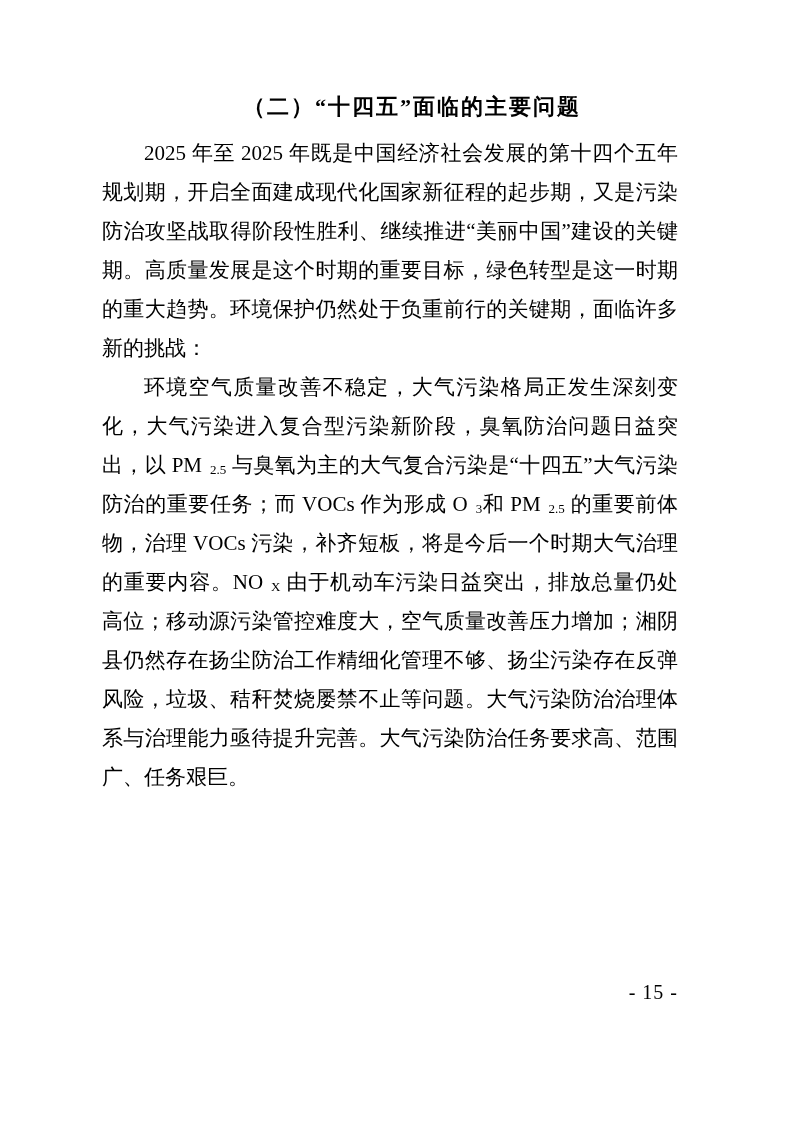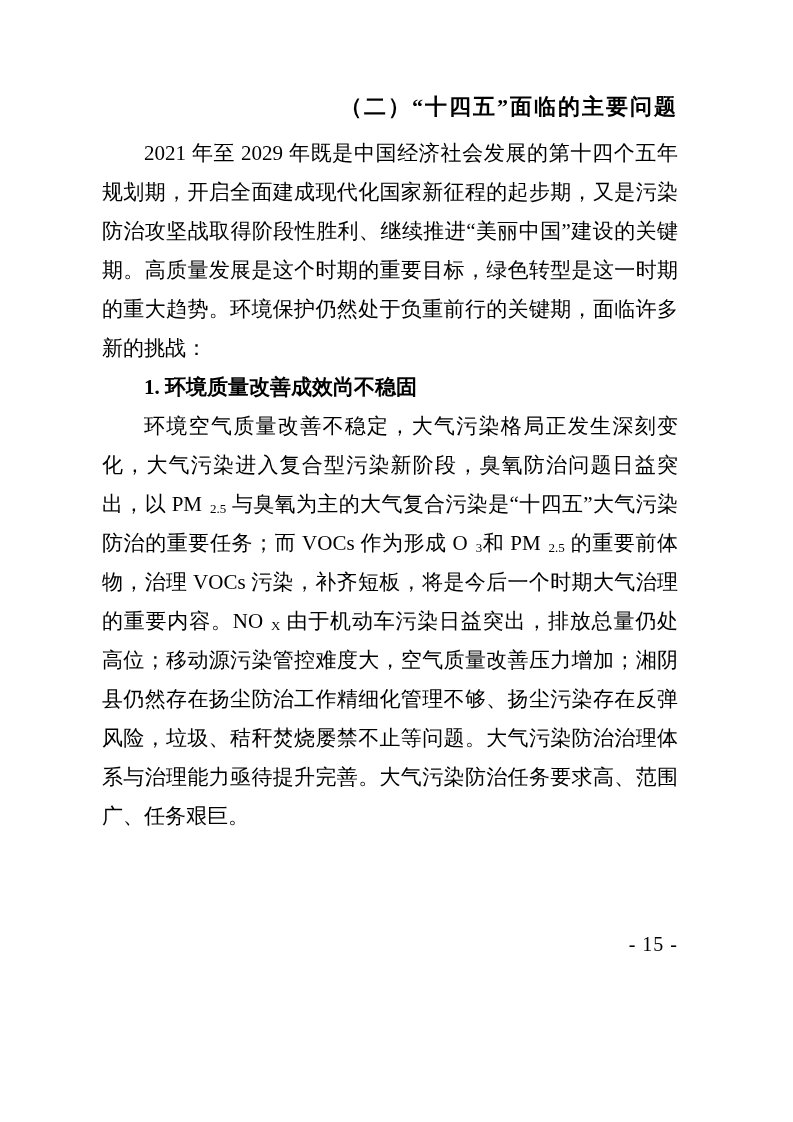--- a/index.html
+++ b/index.html
@@ -22,21 +22,21 @@
     top: 87px;
     width: 576px;
   }
   .heading-kai {
     margin: 0 0 8px 0;
     font-size: 22px;
     line-height: 39px;
     font-weight: 600;
     text-indent: 2em;
     letter-spacing: 2px;
-    text-align: right;
+    text-align: center;
   }
   .body-para {
     margin: 0;
     font-size: 21px;
     line-height: 39px;
     text-align: justify;
     text-justify: inter-character;
     text-indent: 2em;
   }
   .heading-bold {
@@ -48,40 +48,39 @@
     text-align: left;
   }
   .body-para sub {
     font-size: 0.62em;
     line-height: 0;
     vertical-align: -0.18em;
     margin-left: 8px;
   }
   .page-number {
     position: absolute;
-    top: 932px;
+    top: 980px;
     left: 102px;
     width: 576px;
     text-align: right;
     font-size: 20px;
     line-height: 24px;
     letter-spacing: 1px;
   }
 </style>
 </head>
 <body>
 
 <div class="page">
   <div class="content">
 
     <h2 class="heading-kai">（二）“十四五”面临的主要问题</h2>
 
-    <p class="body-para">2021 年至 2029 年既是中国经济社会发展的第十四个五年规划期，开启全面建成现代化国家新征程的起步期，又是污染防治攻坚战取得阶段性胜利、继续推进“美丽中国”建设的关键期。高质量发展是这个时期的重要目标，绿色转型是这一时期的重大趋势。环境保护仍然处于负重前行的关键期，面临许多新的挑战：</p>
+    <p class="body-para">2025 年至 2025 年既是中国经济社会发展的第十四个五年规划期，开启全面建成现代化国家新征程的起步期，又是污染防治攻坚战取得阶段性胜利、继续推进“美丽中国”建设的关键期。高质量发展是这个时期的重要目标，绿色转型是这一时期的重大趋势。环境保护仍然处于负重前行的关键期，面临许多新的挑战：</p>
 
-    <h3 class="heading-bold">1. 环境质量改善成效尚不稳固</h3>
 
 
     <p class="body-para"><span>环境空气质量改善不稳定，大气污染格局正发生深刻变化，大气污染进入复合型污染新阶段，臭氧防治问题日益突出，以 PM</span><sub>2.5</sub><span> 与臭氧为主的大气复合污染是“十四五”大气污染防治的重要任务；而 VOCs 作为形成 O</span><sub>3</sub><span>和 PM</span><sub>2.5</sub><span> 的重要前体物，治理 VOCs 污染，补齐短板，将是今后一个时期大气治理的重要内容。NO</span><sub>X</sub><span> 由于机动车污染日益突出，排放总量仍处高位；移动源污染管控难度大，空气质量改善压力增加；湘阴县仍然存在扬尘防治工作精细化管理不够、扬尘污染存在反弹风险，垃圾、秸秆焚烧屡禁不止等问题。大气污染防治治理体系与治理能力亟待提升完善。大气污染防治任务要求高、范围广、任务艰巨。</span></p>
 
   </div>
 
   <div class="page-number">- 15 -</div>
 </div>
 
 </body></html>

